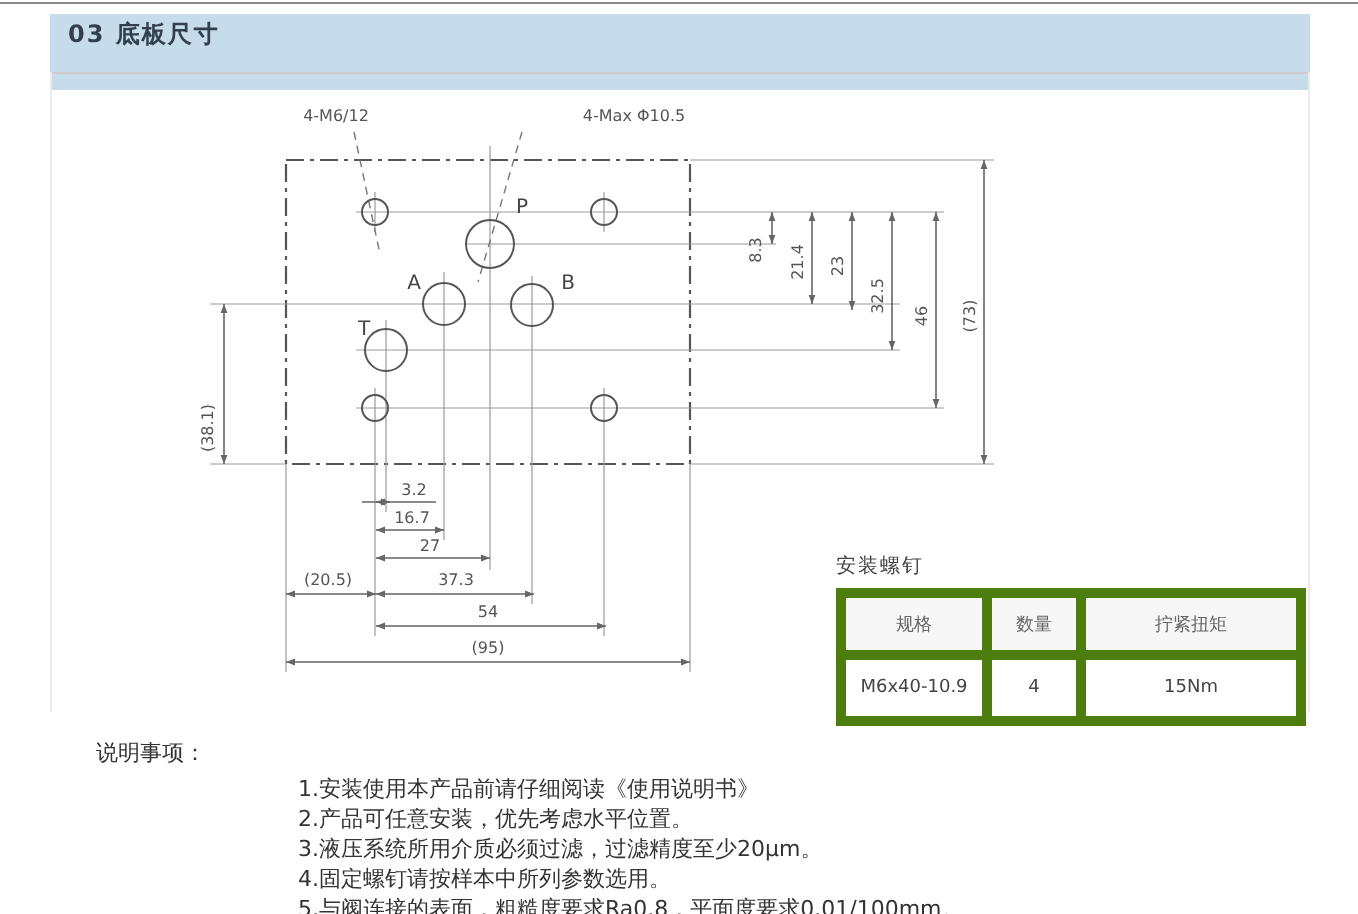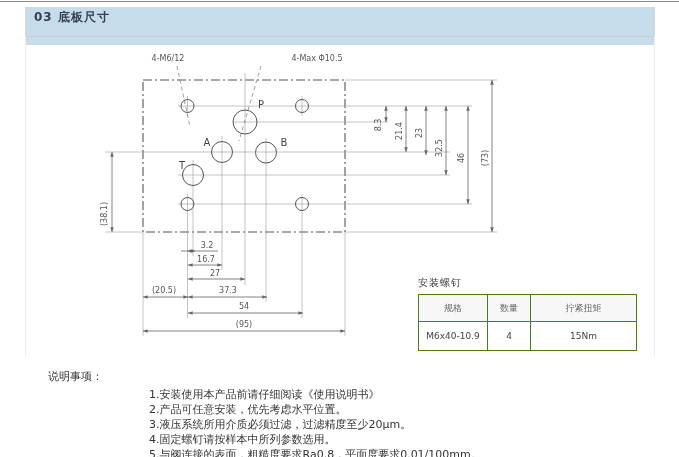--- a/index.html
+++ b/index.html
@@ -17,21 +17,21 @@
   .lbl{position:absolute;font:8px "DejaVu Sans",sans-serif;color:#555;
        transform:translate(-50%,-50%);white-space:nowrap;}
   .lbl.rot{transform:translate(-50%,-50%) rotate(-90deg);}
   .lbl.port{font-size:10px;color:#444;}
   .lbl.callout{font-size:8px;color:#555;}
 
   
   #screw-block{position:absolute;left:418px;top:276px;}
   #screw-title{font:10px "DejaVu Sans",sans-serif;color:#444;margin-bottom:4px;letter-spacing:1px;}
   #screw-table{border-collapse:collapse;table-layout:fixed;}
-  #screw-table th,#screw-table td{border:1px solid #4d7c0f;text-align:center;
+  #screw-table th,#screw-table td{border:5px solid #4d7c0f;text-align:center;
        font:9px "DejaVu Sans",sans-serif;padding:5px;}
   #screw-table th{height:16px;color:#666;background:#f7f7f7;font-weight:normal;}
   #screw-table td{height:18px;color:#444;background:#ffffff;margin-top:16px;}
   .c1{width:58px;} .c2{width:32px;} .c3{width:95px;}
 
   
   #notes-label{position:absolute;left:48px;top:369px;font:11px "DejaVu Sans",sans-serif;color:#333;}
   #notes-items{position:absolute;left:117px;top:387px;margin-left:32px;}
   #notes-items .note-line{font:11px "DejaVu Sans",sans-serif;color:#333;height:15px;line-height:15px;white-space:nowrap;}
 </style>

